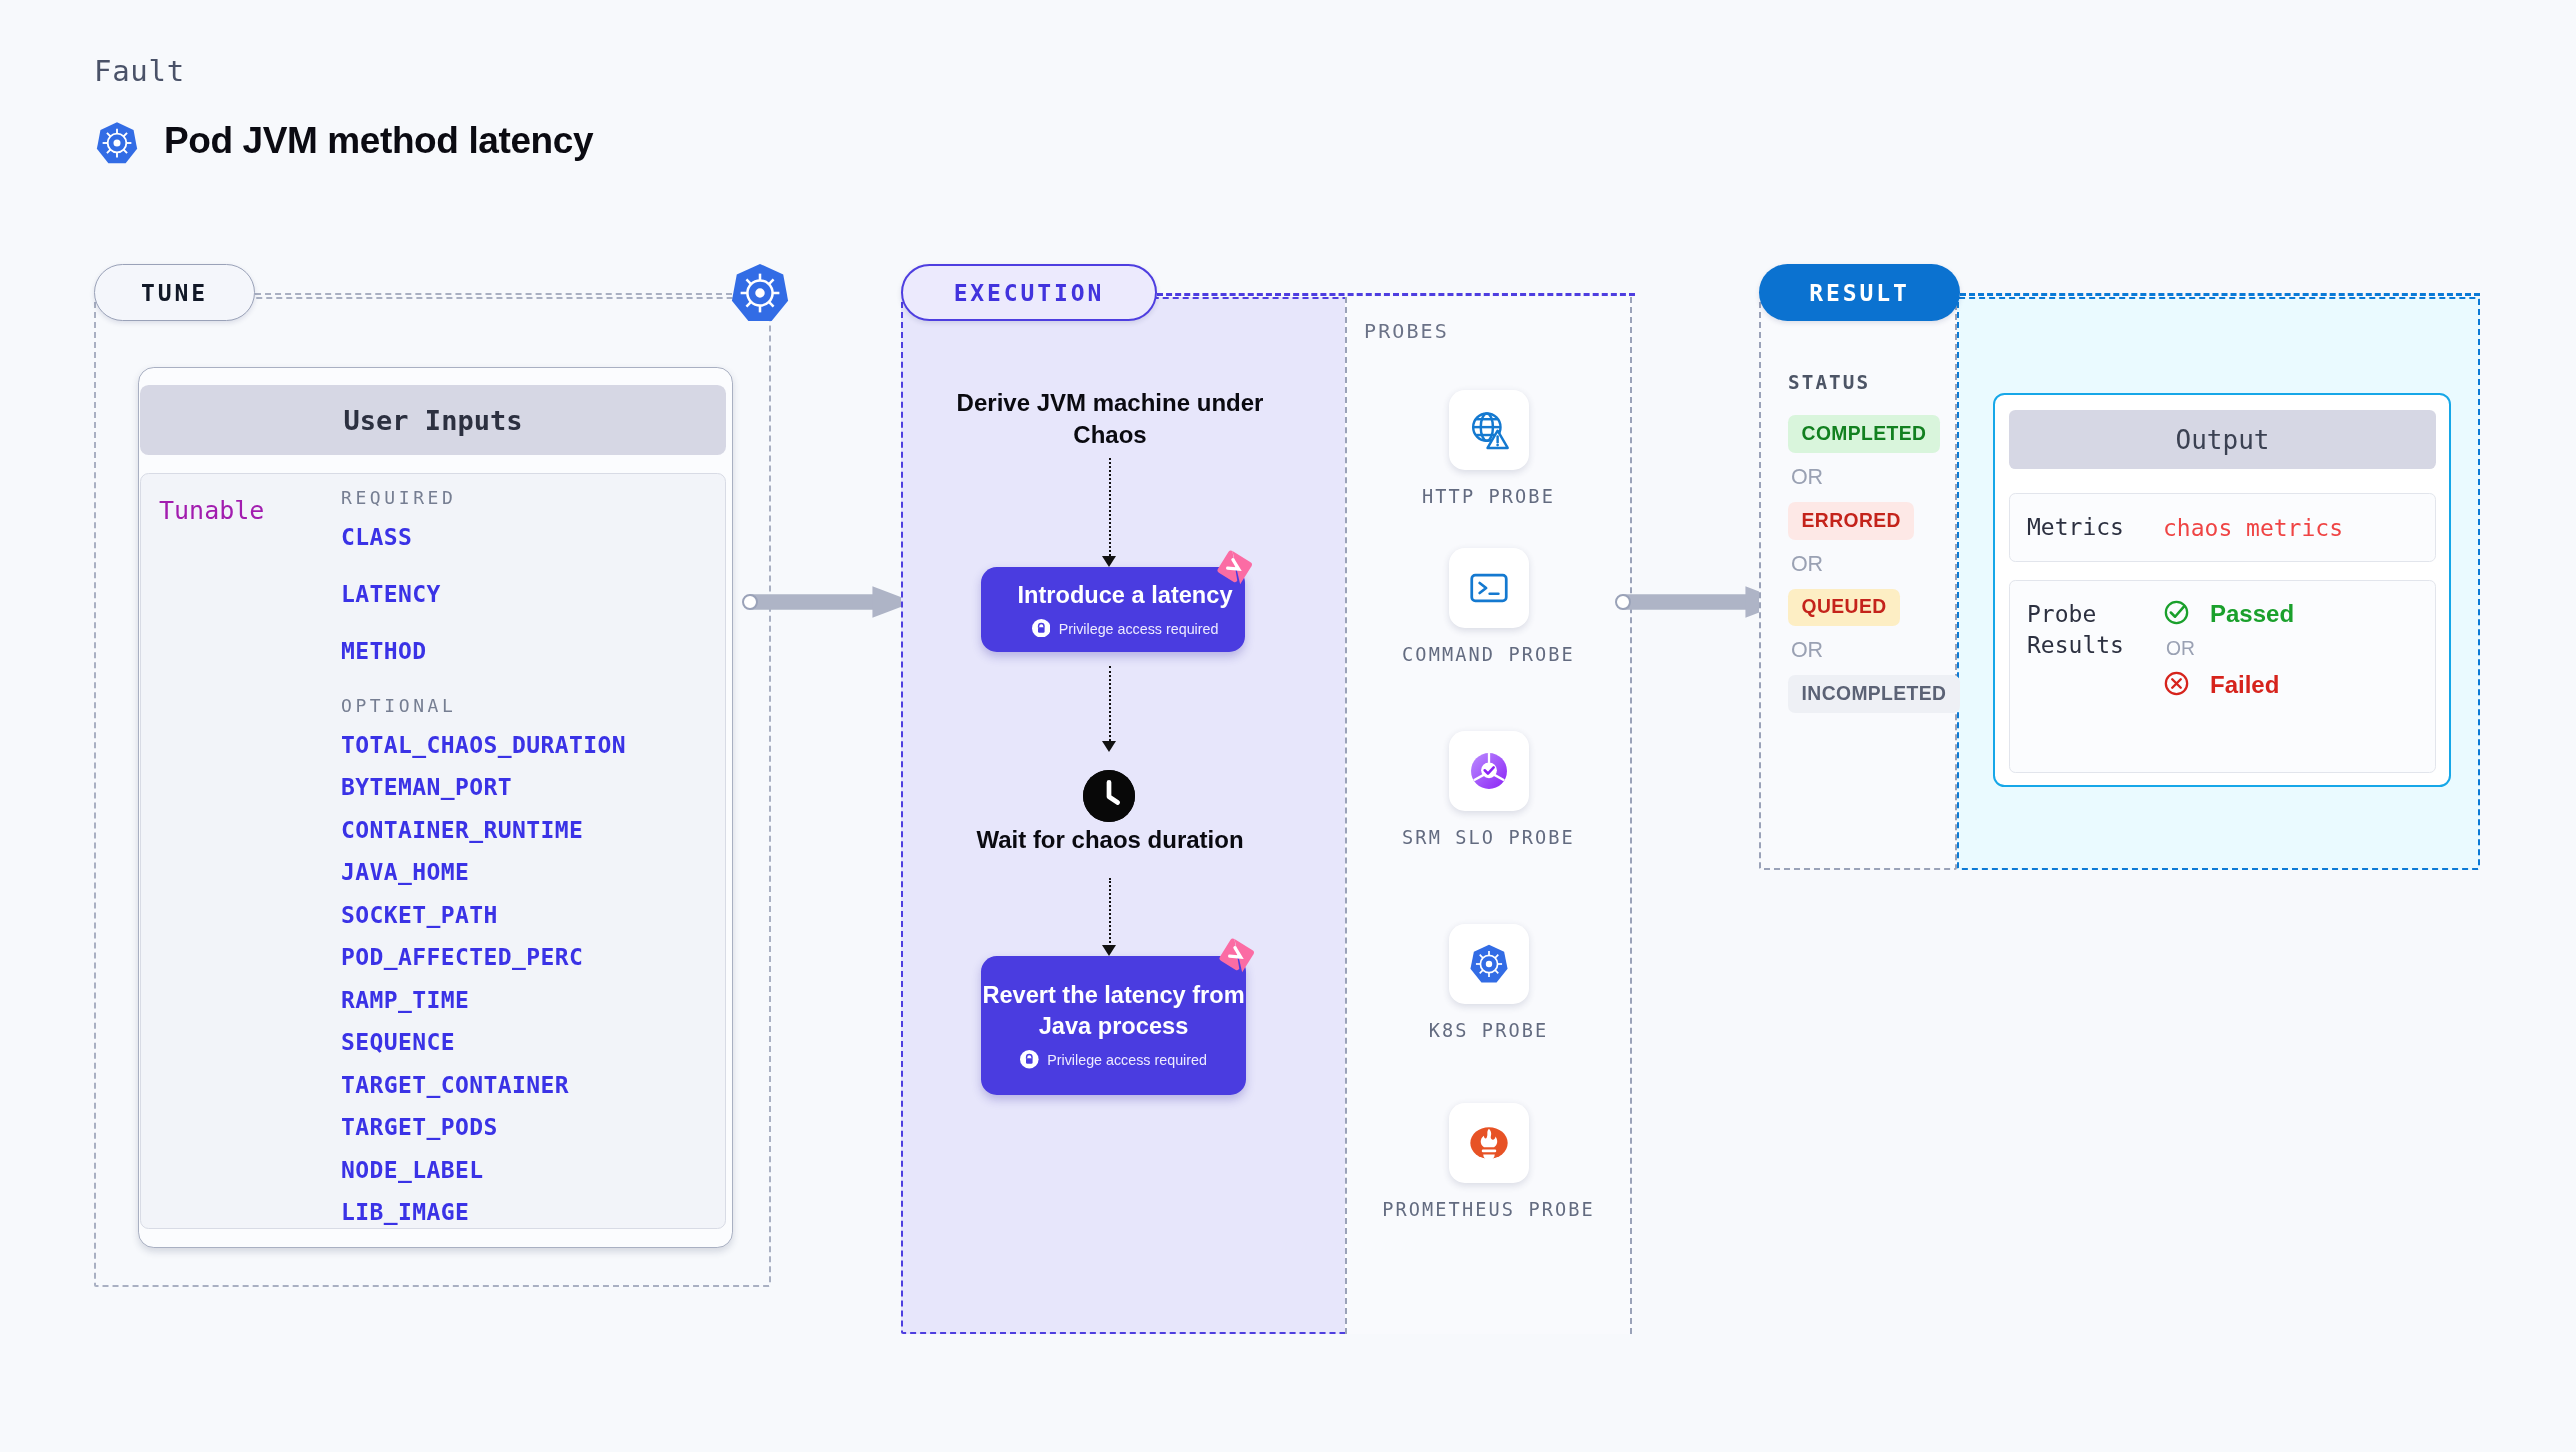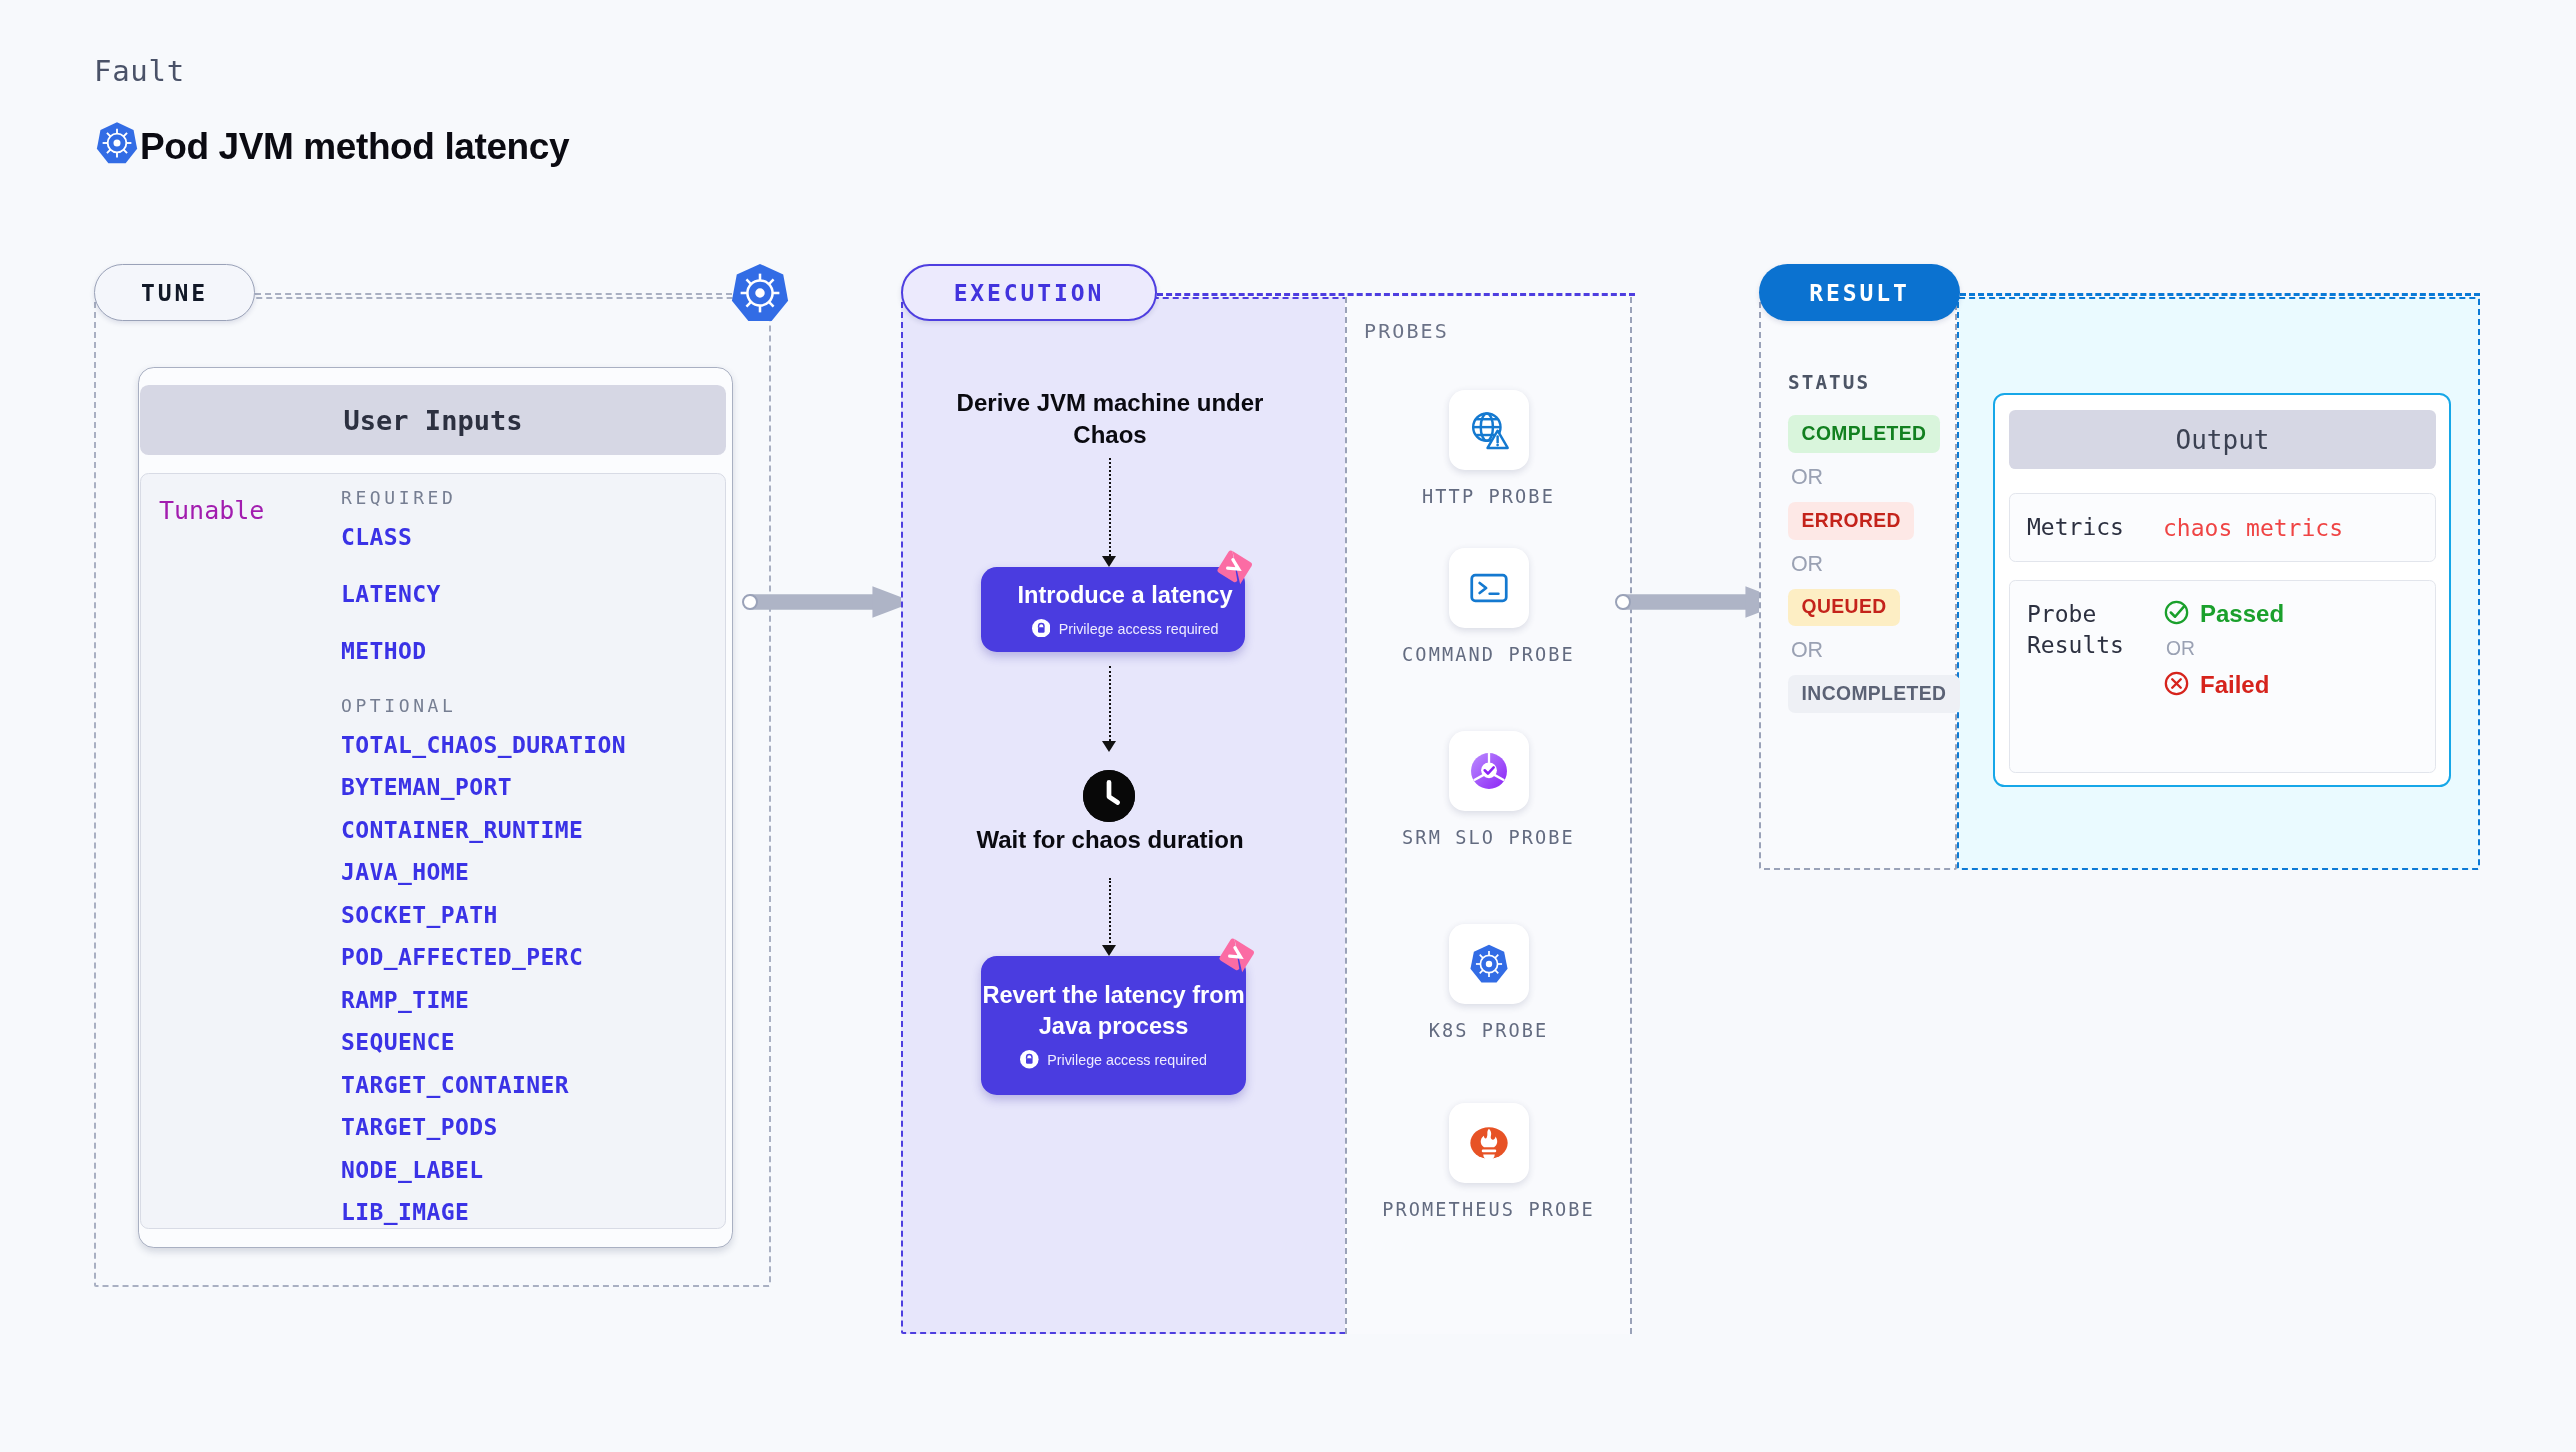--- a/index.html
+++ b/index.html
@@ -10,21 +10,21 @@
     overflow: hidden;
   }
   #root { position: relative; width: 2336px; height: 1452px; }
 
   
   .fault-label {
     position: absolute; left: 94px; top: 54px;
     font-family: "DejaVu Sans Mono", monospace;
     font-size: 29px; color: #4a5268; letter-spacing: 0.7px;
   }
-  .title-row { position: absolute; left: 94px; top: 120px; display: flex; align-items: flex-end; }
+  .title-row { position: absolute; left: 94px; top: 120px; display: flex; align-items: flex-start; gap: 24px; }
   .title-text { font-size: 37px; font-weight: bold; color: #0b0b12; letter-spacing: -0.4px; }
   .stage-box { position: absolute; border-style: dashed; border-radius: 2.1px; }
 
   .pill {
     position: absolute; display: flex; align-items: center; justify-content: center;
     border-radius: 34px; font-family: "DejaVu Sans Mono", monospace;
     font-weight: bold; letter-spacing: 2.9px; z-index: 6;
     box-shadow: 0 2.1px 5px rgba(30,40,90,.13);
   }
   .pill-tune { left: 94px; top: 264px; width: 161px; height: 57px;
@@ -170,21 +170,21 @@
   }
   .out-row {
     position: absolute; left: 2009px; width: 427px;
     background: #fbfcfe; border: 1.4px solid #e2e5ec; border-radius: 6.4px;
     display: flex; align-items: flex-start; padding: 18px 17px;
   }
   #out-metrics { top: 493px; height: 69px; align-items: center; }
   #out-probe { top: 580px; height: 193px; }
   .out-key { font-family: "DejaVu Sans Mono", monospace; font-size: 23px; color: #2c3040; width: 136px; line-height: 1.35; }
   .out-val-link { font-family: "DejaVu Sans Mono", monospace; font-size: 23px; color: #ef4444; }
-  .res-line { display: flex; align-items: center; gap: 10px; }
+  .res-line { display: flex; align-items: center; gap: 20px; }
   .res-text { font-size: 24px; font-weight: bold; }
   .res-or { font-size: 19.3px; color: #9aa1b3; margin: 10px 0 10px 2.9px; }
 
   
   .connector { position: absolute; height: 40px; }
   #conn1 { left: 742px; top: 582px; width: 188px; }
   #conn2 { left: 1615px; top: 582px; width: 188px; }
   .conn-circle { position: absolute; width: 15.8px; height: 15.8px; border-radius: 50%;
     background: #fff; border: 2.9px solid #9aa2b8; top: 12px; }
 </style>

